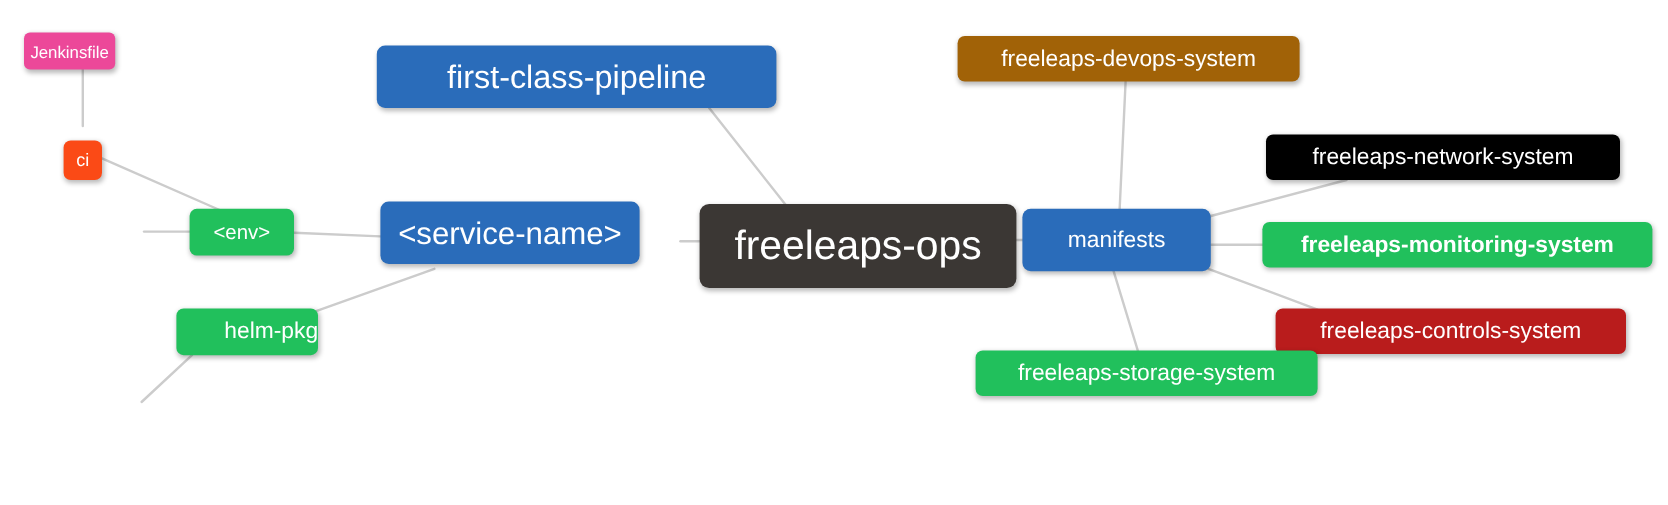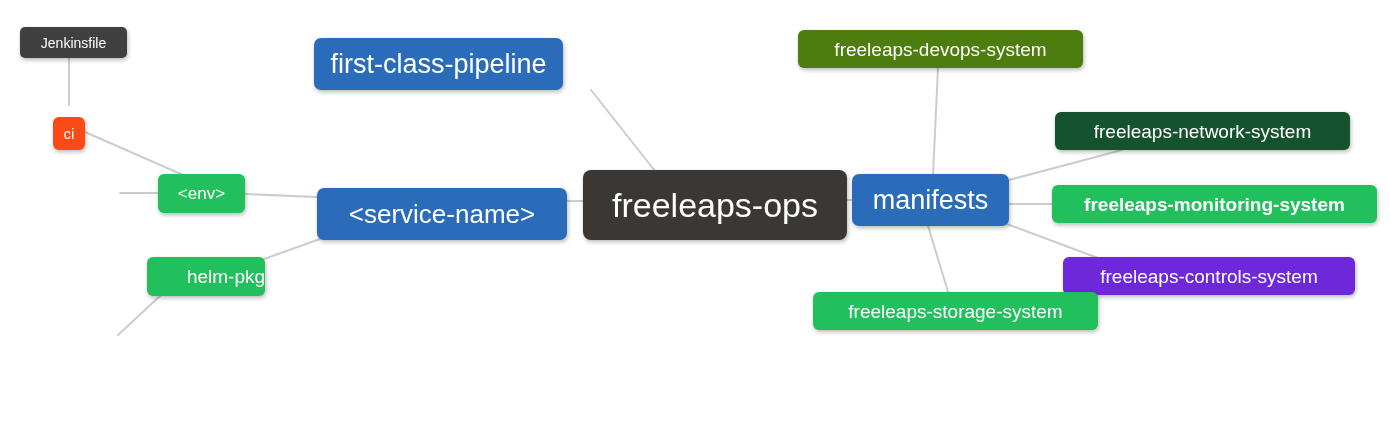--- a/index.html
+++ b/index.html
@@ -59,41 +59,41 @@
     <line x1="591" y1="90" x2="655" y2="171" style="stroke: rgb(204, 204, 204);"></line>
     <line x1="567" y1="201" x2="583" y2="201" style="stroke: rgb(204, 204, 204);"></line>
     <line x1="846" y1="200" x2="853" y2="200" style="stroke: rgb(204, 204, 204);"></line>
     <line x1="933" y1="175" x2="938" y2="68" style="stroke: rgb(204, 204, 204);"></line>
     <line x1="1009" y1="180" x2="1122" y2="150" style="stroke: rgb(204, 204, 204);"></line>
     <line x1="1009" y1="204" x2="1052" y2="204" style="stroke: rgb(204, 204, 204);"></line>
     <line x1="1007" y1="224" x2="1098" y2="258" style="stroke: rgb(204, 204, 204);"></line>
     <line x1="928" y1="226" x2="953" y2="308" style="stroke: rgb(204, 204, 204);"></line>
   </svg>
 
-  <div class="node" style="left: 314px; top: 38px; width: 249px; height: 52px; font-size: 27px; border-radius: 7px; background: rgb(42, 108, 186);">first-class-pipeline</div>
+  <div class="node" style="left: 314px; top: 38px; width: 333px; height: 52px; font-size: 27px; border-radius: 7px; background: rgb(42, 108, 186);">first-class-pipeline</div>
 
-  <div class="node" style="left: 317px; top: 188px; width: 250px; height: 52px; font-size: 26px; border-radius: 7px; background: rgb(42, 108, 186);">&lt;service-name&gt;</div>
+  <div class="node" style="left: 317px; top: 168px; width: 216px; height: 52px; font-size: 26px; border-radius: 7px; background: rgb(42, 108, 186);">&lt;service-name&gt;</div>
 
   <div class="node" style="left: 583px; top: 170px; width: 264px; height: 70px; font-size: 34px; border-radius: 8px; background: rgb(59, 55, 52);">freeleaps-ops</div>
 
-  <div class="node" style="left: 852px; top: 174px; width: 157px; height: 52px; font-size: 27px; border-radius: 7px; background: rgb(42, 108, 186);">manifests</div>
+  <div class="node" style="left: 852px; top: 174px; width: 157px; height: 52px; font-size: 19px; border-radius: 7px; background: rgb(42, 108, 186);">manifests</div>
 
-  <div class="node" style="left: 20px; top: 27px; width: 107px; height: 31px; font-size: 14px; border-radius: 5px; background: #404040;">Jenkinsfile</div>
+  <div class="node" style="left: 20px; top: 27px; width: 76px; height: 31px; font-size: 14px; border-radius: 5px; background: #ec4899;">Jenkinsfile</div>
 
   <div class="node" style="left: 53px; top: 105px; width: 32px; height: 33px; font-size: 15px; border-radius: 6px; background: rgb(251, 74, 22); margin-top: 12px;">ci</div>
 
 
   <div class="node" style="left: 158px; top: 174px; width: 87px; height: 39px; font-size: 17px; border-radius: 6px; background: rgb(33, 192, 92);">&lt;env&gt;</div>
 
   <div class="node" style="left: 147px; top: 257px; width: 118px; height: 39px; font-size: 19px; border-radius: 6px; background: rgb(33, 192, 92); padding-left: 40px;">helm-pkg</div>
 
 
-  <div class="node" style="left: 798px; top: 30px; width: 285px; height: 38px; font-size: 19px; border-radius: 6px; background: #4d7c0f;">freeleaps-devops-system</div>
+  <div class="node" style="left: 798px; top: 30px; width: 285px; height: 38px; font-size: 19px; border-radius: 6px; background: #a16207;">freeleaps-devops-system</div>
 
-  <div class="node" style="left: 1055px; top: 112px; width: 295px; height: 38px; font-size: 19px; border-radius: 6px; background: #14532d;">freeleaps-network-system</div>
+  <div class="node" style="left: 1055px; top: 112px; width: 295px; height: 38px; font-size: 19px; border-radius: 6px; background: #000000;">freeleaps-network-system</div>
 
   <div class="node" style="left: 1052px; top: 185px; width: 325px; height: 38px; font-size: 19px; border-radius: 6px; background: rgb(33, 192, 92); font-weight: bold;">freeleaps-monitoring-system</div>
 
-  <div class="node" style="left: 1063px; top: 257px; width: 292px; height: 38px; font-size: 19px; border-radius: 6px; background: #6d28d9;">freeleaps-controls-system</div>
+  <div class="node" style="left: 1063px; top: 257px; width: 292px; height: 38px; font-size: 19px; border-radius: 6px; background: #b91c1c;">freeleaps-controls-system</div>
 
   <div class="node" style="left: 813px; top: 292px; width: 285px; height: 38px; font-size: 19px; border-radius: 6px; background: rgb(33, 192, 92);">freeleaps-storage-system</div>
 
 </div>
 
 </body></html>

